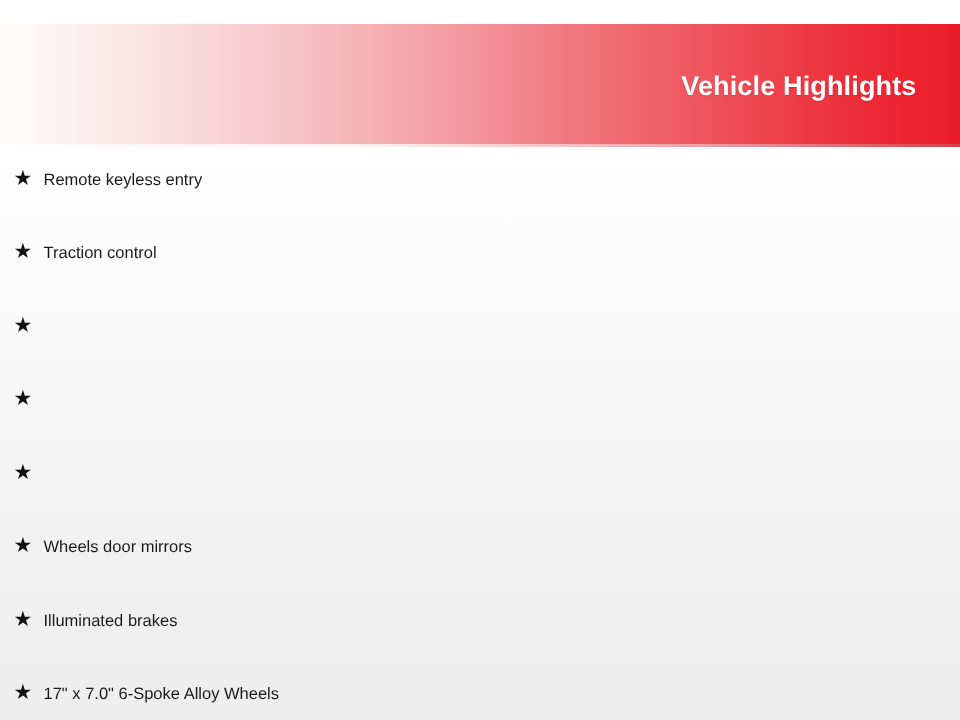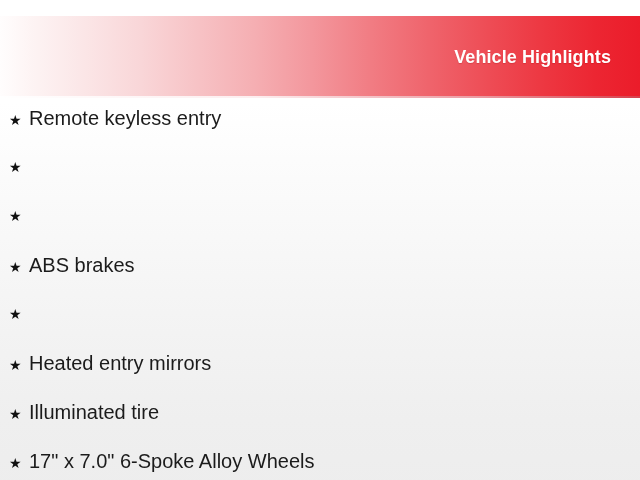--- a/index.html
+++ b/index.html
@@ -103,21 +103,21 @@
     width: 20px;
     color: #111111;
     font-size: 14px;
     line-height: 22px;
     text-align: left;
   }
 
   .highlight-label {
     flex: 0 1 auto;
     color: #1b1b1b;
-    font-size: 20px;
+    font-size: 11px;
     line-height: 22px;
     white-space: nowrap;
   }
 </style>
 </head>
 <body>
 
 <div id="page">
 
   <div id="header-band"></div>
@@ -126,43 +126,43 @@
 
   <ul id="highlights-list">
 
     <li class="highlight-item">
       <span class="bullet-star">★</span>
       <span class="highlight-label">Remote keyless entry</span>
     </li>
 
     <li class="highlight-item">
       <span class="bullet-star">★</span>
+      <span class="highlight-label">Traction control</span>
     </li>
 
     <li class="highlight-item">
       <span class="bullet-star">★</span>
     </li>
 
     <li class="highlight-item">
       <span class="bullet-star">★</span>
-      <span class="highlight-label">ABS brakes</span>
     </li>
 
     <li class="highlight-item">
       <span class="bullet-star">★</span>
     </li>
 
     <li class="highlight-item">
       <span class="bullet-star">★</span>
-      <span class="highlight-label">Heated entry mirrors</span>
+      <span class="highlight-label">Wheels door mirrors</span>
     </li>
 
     <li class="highlight-item">
       <span class="bullet-star">★</span>
-      <span class="highlight-label">Illuminated tire</span>
+      <span class="highlight-label">Illuminated brakes</span>
     </li>
 
     <li class="highlight-item">
       <span class="bullet-star">★</span>
       <span class="highlight-label">17" x 7.0" 6-Spoke Alloy Wheels</span>
     </li>
 
   </ul>
 
 </div>

